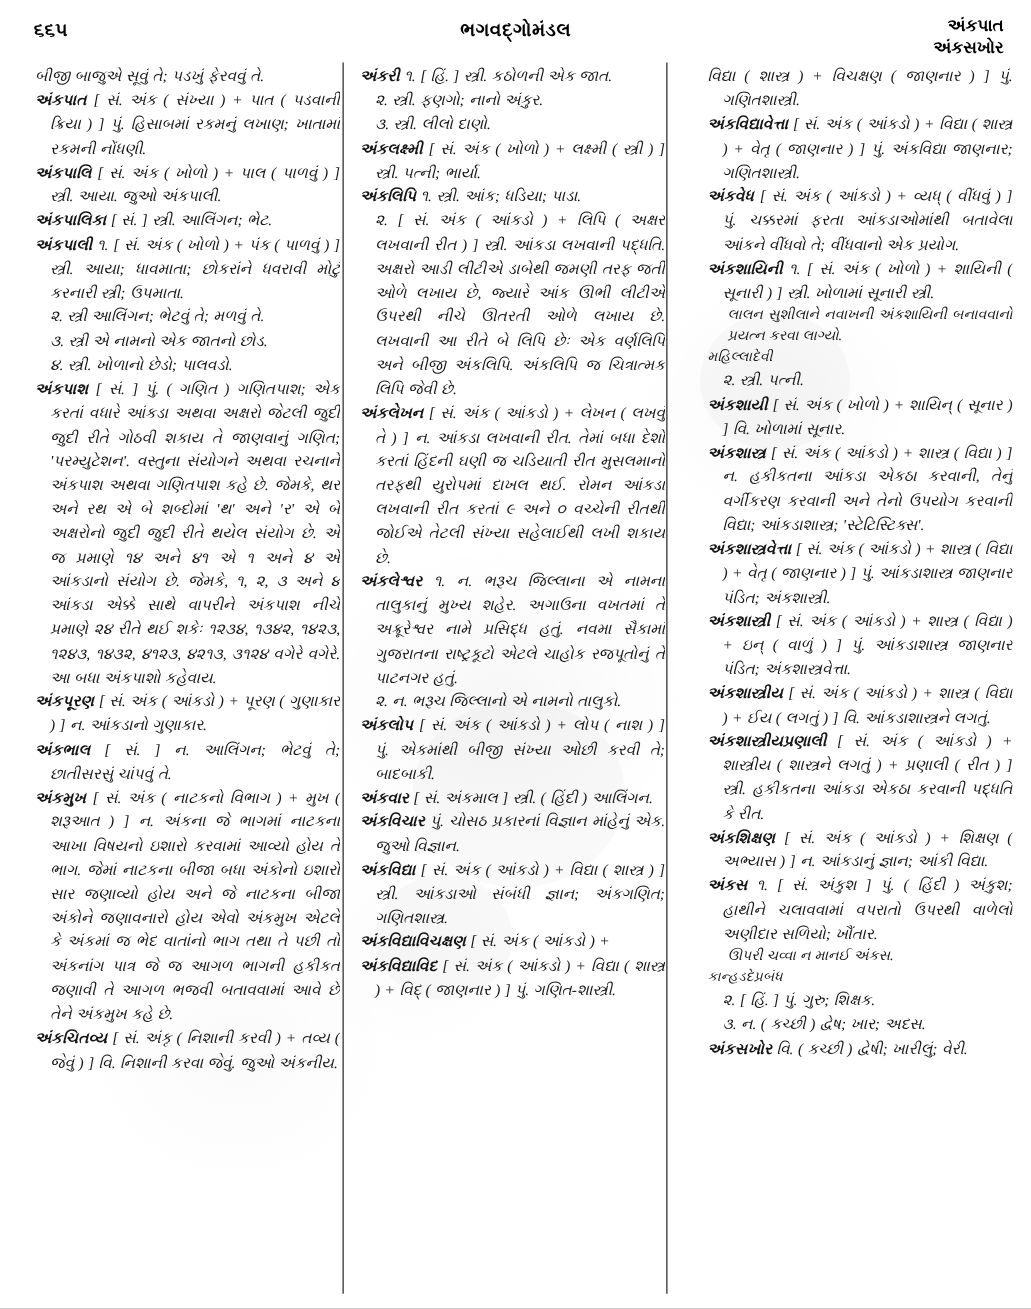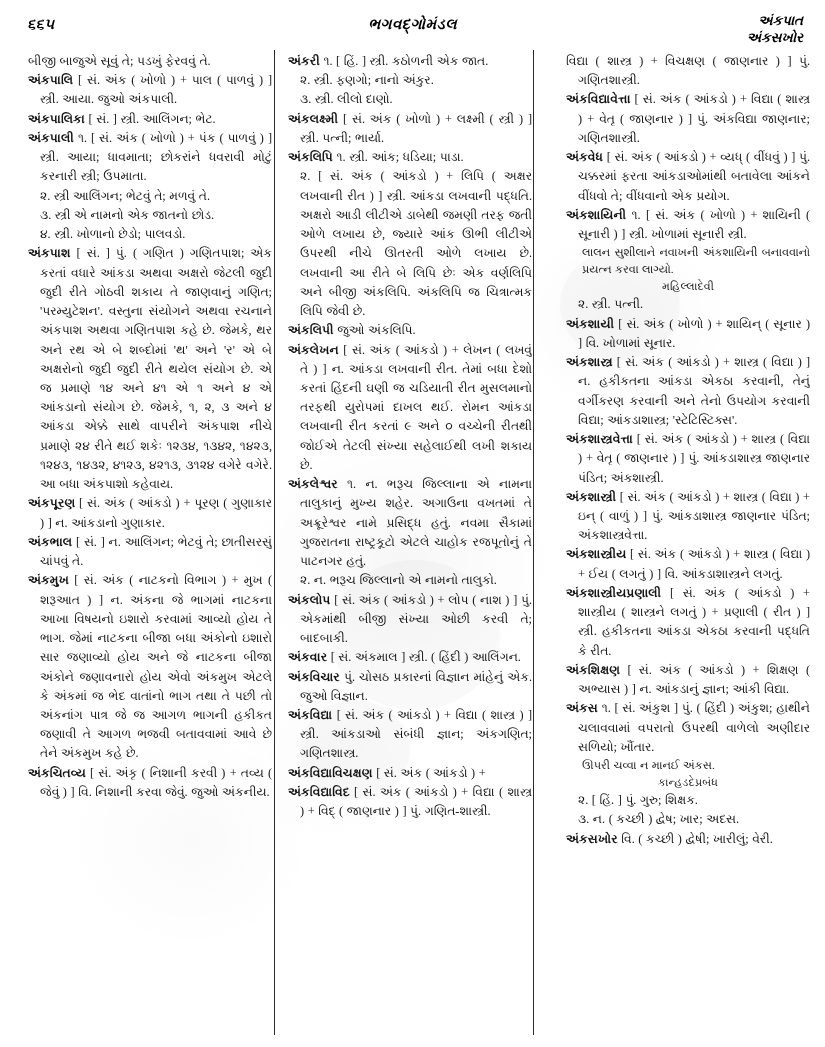--- a/index.html
+++ b/index.html
@@ -25,21 +25,20 @@
       radial-gradient(ellipse 180px 160px at 190px 840px, rgba(0,0,0,0.018), rgba(0,0,0,0) 70%),
       radial-gradient(ellipse 140px 120px at 330px 760px, rgba(0,0,0,0.016), rgba(0,0,0,0) 70%);
   }
 
   
   #runhead {
     position: absolute;
     left: 0; top: 0;
     width: 825px;
     height: 48px;
-    font-style: italic;
   }
   .rh-folio {
     position: absolute;
     left: 27px; top: 16px;
     font-size: 15px;
     font-weight: bold;
     letter-spacing: .2px;
   }
   .rh-title {
     position: absolute;
@@ -82,21 +81,21 @@
     line-height: 1.565;
     text-align: justify;
     text-justify: inter-word;
     color: #151515;
     word-spacing: .5px;
   }
   #col-1 { left: 28px; }
   #col-2 { left: 288px; }
   #col-3 { left: 547px; margin-left: 19px; }
 
-  .entry { margin: 0 0 0 0; padding: 0; }
+  .entry { margin: 0 0 0 0; padding: 0; font-style: italic; }
   
   .entry p {
     margin: 0;
     padding-left: 12px;
     text-indent: -12px;
   }
   .entry p.sense {
     padding-left: 12px;
     text-indent: 0;
   }
@@ -107,21 +106,21 @@
   .quote {
     display: block;
     padding-left: 16px;
     text-indent: 0;
     font-size: 11.3px;
     line-height: 1.5;
     text-align: justify;
   }
   .cite {
     display: block;
-    text-align: center;
+    text-align: left;
     font-size: 11px;
     letter-spacing: .2px;
   }
 
   
   .blob {
     position: absolute;
     border-radius: 50%;
     background: rgba(0,0,0,0.022);
     pointer-events: none;
@@ -146,20 +145,23 @@
   </div>
 
   <div class="vrule" id="vrule-1"></div>
   <div class="vrule" id="vrule-2"></div>
 
   <div class="col" id="col-1">
       <div class="entry">
         <p><span>બીજી બાજુએ સૂવું તે; પડખું ફેરવવું તે.</span> </p>
       </div>
       <div class="entry">
+        <p><span class="hw">અંકપાત</span> <span>[ સં. અંક ( સંખ્યા ) + પાત ( પડવાની ક્રિયા ) ] પું. હિસાબમાં રકમનું લખાણ; ખાતામાં રકમની નોંધણી.</span> </p>
+      </div>
+      <div class="entry">
         <p><span class="hw">અંકપાલિ</span> <span>[ સં. અંક ( ખોળો ) + પાલ ( પાળવું ) ] સ્ત્રી. આયા. જુઓ અંકપાલી.</span> </p>
       </div>
       <div class="entry">
         <p><span class="hw">અંકપાલિકા</span> <span>[ સં. ] સ્ત્રી. આલિંગન; ભેટ.</span> </p>
       </div>
       <div class="entry">
         <p><span class="hw">અંકપાલી</span> <span>૧.</span> <span>[ સં. અંક ( ખોળો ) + પંક ( પાળવું ) ] સ્ત્રી. આયા; ધાવમાતા; છોકરાંને ધવરાવી મોટું કરનારી સ્ત્રી; ઉપમાતા.</span> </p>
         <p class="sense">૨. સ્ત્રી આલિંગન; ભેટવું તે; મળવું તે.</p>
         <p class="sense">૩. સ્ત્રી એ નામનો એક જાતનો છોડ.</p>
         <p class="sense">૪. સ્ત્રી. ખોળાનો છેડો; પાલવડો.</p>
@@ -185,23 +187,20 @@
         <p><span class="hw">અંકરી</span> <span>૧.</span> <span>[ હિં. ] સ્ત્રી. કઠોળની એક જાત.</span> </p>
         <p class="sense">૨. સ્ત્રી. ફણગો; નાનો અંકુર.</p>
         <p class="sense">૩. સ્ત્રી. લીલો દાણો.</p>
       </div>
       <div class="entry">
         <p><span class="hw">અંકલક્ષ્મી</span> <span>[ સં. અંક ( ખોળો ) + લક્ષ્મી ( સ્ત્રી ) ] સ્ત્રી. પત્ની; ભાર્યા.</span> </p>
       </div>
       <div class="entry">
         <p><span class="hw">અંકલિપિ</span> <span>૧.</span> <span>સ્ત્રી. આંક; ધડિયા; પાડા.</span> </p>
         <p class="sense">૨. [ સં. અંક ( આંકડો ) + લિપિ ( અક્ષર લખવાની રીત ) ] સ્ત્રી. આંકડા લખવાની પદ્ધતિ. અક્ષરો આડી લીટીએ ડાબેથી જમણી તરફ જતી ઓળે લખાય છે, જ્યારે આંક ઊભી લીટીએ ઉપરથી નીચે ઊતરતી ઓળે લખાય છે. લખવાની આ રીતે બે લિપિ છેઃ એક વર્ણલિપિ અને બીજી અંકલિપિ. અંકલિપિ જ ચિત્રાત્મક લિપિ જેવી છે.</p>
-      </div>
-      <div class="entry">
-        <p><span class="hw">અંકલિપી</span> <span>જુઓ અંકલિપિ.</span> </p>
       </div>
       <div class="entry">
         <p><span class="hw">અંકલેખન</span> <span>[ સં. અંક ( આંકડો ) + લેખન ( લખવું તે ) ] ન. આંકડા લખવાની રીત. તેમાં બધા દેશો કરતાં હિંદની ઘણી જ ચડિયાતી રીત મુસલમાનો તરફથી યુરોપમાં દાખલ થઈ. રોમન આંકડા લખવાની રીત કરતાં ૯ અને ૦ વચ્ચેની રીતથી જોઈએ તેટલી સંખ્યા સહેલાઈથી લખી શકાય છે.</span> </p>
       </div>
       <div class="entry">
         <p><span class="hw">અંકલેશ્વર</span> <span>૧.</span> <span>ન. ભરૂચ જિલ્લાના એ નામના તાલુકાનું મુખ્ય શહેર. અગાઉના વખતમાં તે અક્રૂરેશ્વર નામે પ્રસિદ્ધ હતું. નવમા સૈકામાં ગુજરાતના રાષ્ટ્રકૂટો એટલે ચાહોક રજપૂતોનું તે પાટનગર હતું.</span> </p>
         <p class="sense">૨. ન. ભરૂચ જિલ્લાનો એ નામનો તાલુકો.</p>
       </div>
       <div class="entry">
         <p><span class="hw">અંકલોપ</span> <span>[ સં. અંક ( આંકડો ) + લોપ ( નાશ ) ] પું. એકમાંથી બીજી સંખ્યા ઓછી કરવી તે; બાદબાકી.</span> </p>

